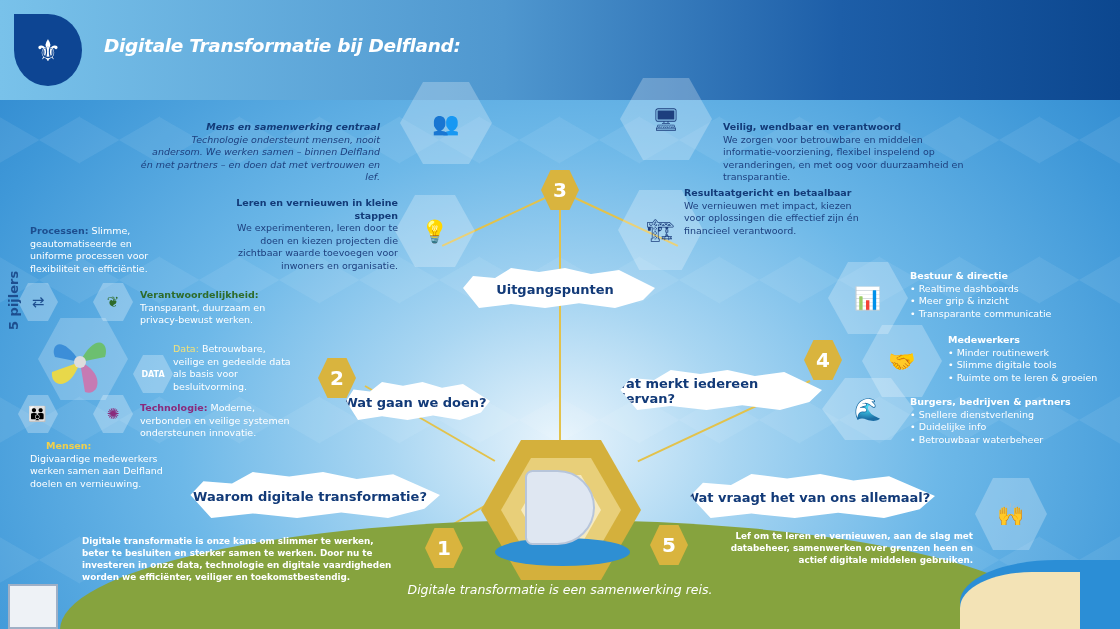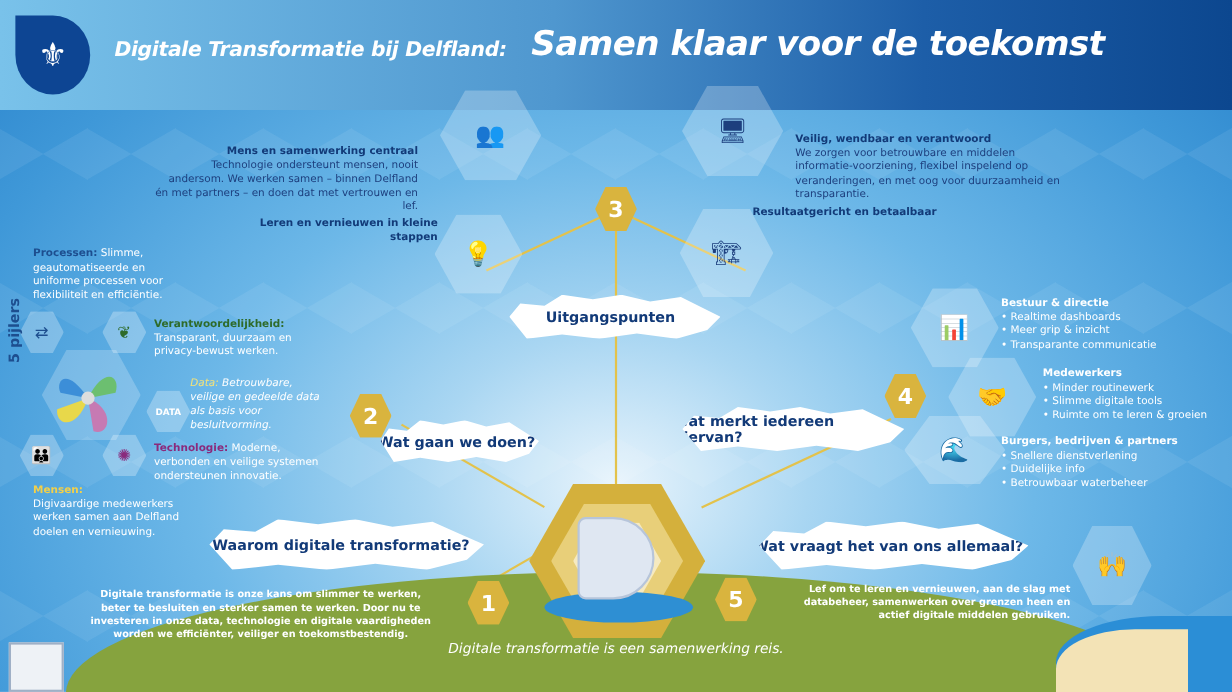--- a/index.html
+++ b/index.html
@@ -36,21 +36,21 @@
   }
   .title-big {
     position: absolute; left: 483px; top: 22px;
     font-family: "DejaVu Sans", sans-serif; font-style: italic; font-weight: bold;
     color: #fff; font-size: 31px; letter-spacing: -0.5px;
   }
   
   .txt { position: absolute; font-size: 9.5px; line-height: 12.5px; color: #1d3f7e; }
   .txt .h { font-weight: bold; display: block; color: #123a78; }
   .right { text-align: right; }
-  .center { text-align: center; }
+  .center { text-align: left; }
   .white { color: #fff; }
   
   .badge {
     position: absolute; width: 38px; height: 40px;
     background: #d9b43e;
     clip-path: polygon(25% 0,75% 0,100% 50%,75% 100%,25% 100%,0 50%);
     color: #fff; font-weight: bold; font-size: 20px;
     display: flex; align-items: center; justify-content: center;
   }
   
@@ -109,49 +109,50 @@
   .scene { position: absolute; background: rgba(255,255,255,0.25); clip-path: polygon(25% 0,75% 0,100% 50%,75% 100%,25% 100%,0 50%); display:flex; align-items:center; justify-content:center; font-size: 22px; color:#1d3f7e; }
 </style>
 </head>
 <body>
 
 <div class="hexbg"></div>
 
 <div class="header">
   <div class="logo">⚜</div>
   <div class="title-small">Digitale Transformatie bij Delfland:</div>
-  <div class="title-big">Samen klaar voor de toekomst</div>
 </div>
 
 <div class="line" style="left:559px; top:198px; width:2px; height:250px;"></div>
 <div class="line" style="left:430px; top:190px; width:130px; height:2px; transform:rotate(-25deg); transform-origin:right;"></div>
 <div class="line" style="left:560px; top:190px; width:130px; height:2px; transform:rotate(25deg); transform-origin:left;"></div>
 <div class="line" style="left:365px; top:385px; width:150px; height:2px; transform:rotate(30deg); transform-origin:left;"></div>
 <div class="line" style="left:620px; top:380px; width:190px; height:2px; transform:rotate(-25deg); transform-origin:right;"></div>
 <div class="line" style="left:450px; top:525px; width:60px; height:2px; transform:rotate(-30deg); transform-origin:left;"></div>
 <div class="line" style="left:615px; top:520px; width:60px; height:2px; transform:rotate(30deg); transform-origin:left;"></div>
 
 <div class="scene" style="left:400px; top:82px; width:92px; height:82px;">👥</div>
 <div class="scene" style="left:620px; top:78px; width:92px; height:82px;">🖥</div>
 <div class="scene" style="left:395px; top:195px; width:80px; height:72px;">💡</div>
 <div class="scene" style="left:618px; top:190px; width:85px; height:80px;">🏗</div>
 
-<div class="txt right" style="left:140px; top:132px; width:240px;">
+<div class="txt right" style="left:140px; top:121px; width:240px;font-style:italic;">
   <span class="h">Mens en samenwerking centraal</span>
   <span>Technologie ondersteunt mensen, nooit andersom. We werken samen – binnen Delfland én met partners – en doen dat met vertrouwen en lef.</span>
 </div>
 <div class="txt" style="left:723px; top:121px; width:245px;">
   <span class="h">Veilig, wendbaar en verantwoord</span>
   <span>We zorgen voor betrouwbare en middelen informatie-voorziening, flexibel inspelend op veranderingen, en met oog voor duurzaamheid en transparantie.</span>
 </div>
 <div class="txt right" style="left:228px; top:197px; width:170px;">
   <span class="h">Leren en vernieuwen in kleine stappen</span>
+  <span>We experimenteren, leren door te doen en kiezen projecten die zichtbaar waarde toevoegen voor inwoners en organisatie.</span>
 </div>
 <div class="txt" style="left:684px; top:187px; width:180px;">
   <span class="h">Resultaatgericht en betaalbaar</span>
+  <span>We vernieuwen met impact, kiezen voor oplossingen die effectief zijn én financieel verantwoord.</span>
 </div>
 
 <div class="badge" style="left:541px; top:170px;">3</div>
 <div class="cloud" style="left:455px; top:268px; width:200px; height:40px;">Uitgangspunten</div>
 
 <div class="icon-hex" style="left:18px; top:283px;">⇄</div>
 <div class="icon-hex" style="left:93px; top:283px; color:#2e6b2a;">❦</div>
 <div class="icon-hex" style="left:133px; top:335px; font-size:8px; color:#fff; font-weight:bold;margin-top:20px;">DATA</div>
 <div class="icon-hex" style="left:18px; top:395px; color:#f2d04a;">👪</div>
 <div class="icon-hex" style="left:93px; top:395px; color:#8a2a7c;">✺</div>
@@ -166,30 +167,30 @@
 <div class="pijlers">5 pijlers</div>
 
 <div class="txt white" style="left:30px; top:225px; width:125px;">
   <span style="color:#1d4e8f; font-weight:bold;text-align:right;">Processen:</span>
   <span>Slimme, geautomatiseerde en uniforme processen voor flexibiliteit en efficiëntie.</span>
 </div>
 <div class="txt white" style="left:140px; top:289px; width:140px;">
   <span class="h" style="color:#2e6b2a;">Verantwoordelijkheid:</span>
   <span>Transparant, duurzaam en privacy-bewust werken.</span>
 </div>
-<div class="txt white" style="left:173px; top:343px; width:120px;font-style:italic;">
+<div class="txt white" style="left:173px; top:343px; width:120px;">
   <span style="color:#f2e27a;">Data:</span>
   <span>Betrouwbare, veilige en gedeelde data als basis voor besluitvorming.</span>
 </div>
 <div class="txt white" style="left:140px; top:402px; width:160px;">
   <span style="color:#8a2a7c; font-weight:bold;">Technologie:</span>
   <span>Moderne, verbonden en veilige systemen ondersteunen innovatie.</span>
 </div>
 <div class="txt white" style="left:30px; top:440px; width:160px;">
-  <span class="h" style="color:#f2d04a;">Mensen:</span>
+  <span class="h" style="color:#f2d04a;margin-left:16px;">Mensen:</span>
   <span>Digivaardige medewerkers werken samen aan Delfland doelen en vernieuwing.</span>
 </div>
 
 <div class="badge" style="left:318px; top:358px;">2</div>
 <div class="cloud" style="left:340px; top:382px; width:150px; height:38px;">Wat gaan we doen?</div>
 
 <div class="scene" style="left:828px; top:262px; width:80px; height:72px;">📊</div>
 <div class="scene" style="left:862px; top:325px; width:80px; height:72px;">🤝</div>
 <div class="scene" style="left:822px; top:378px; width:92px; height:62px;">🌊</div>
 

